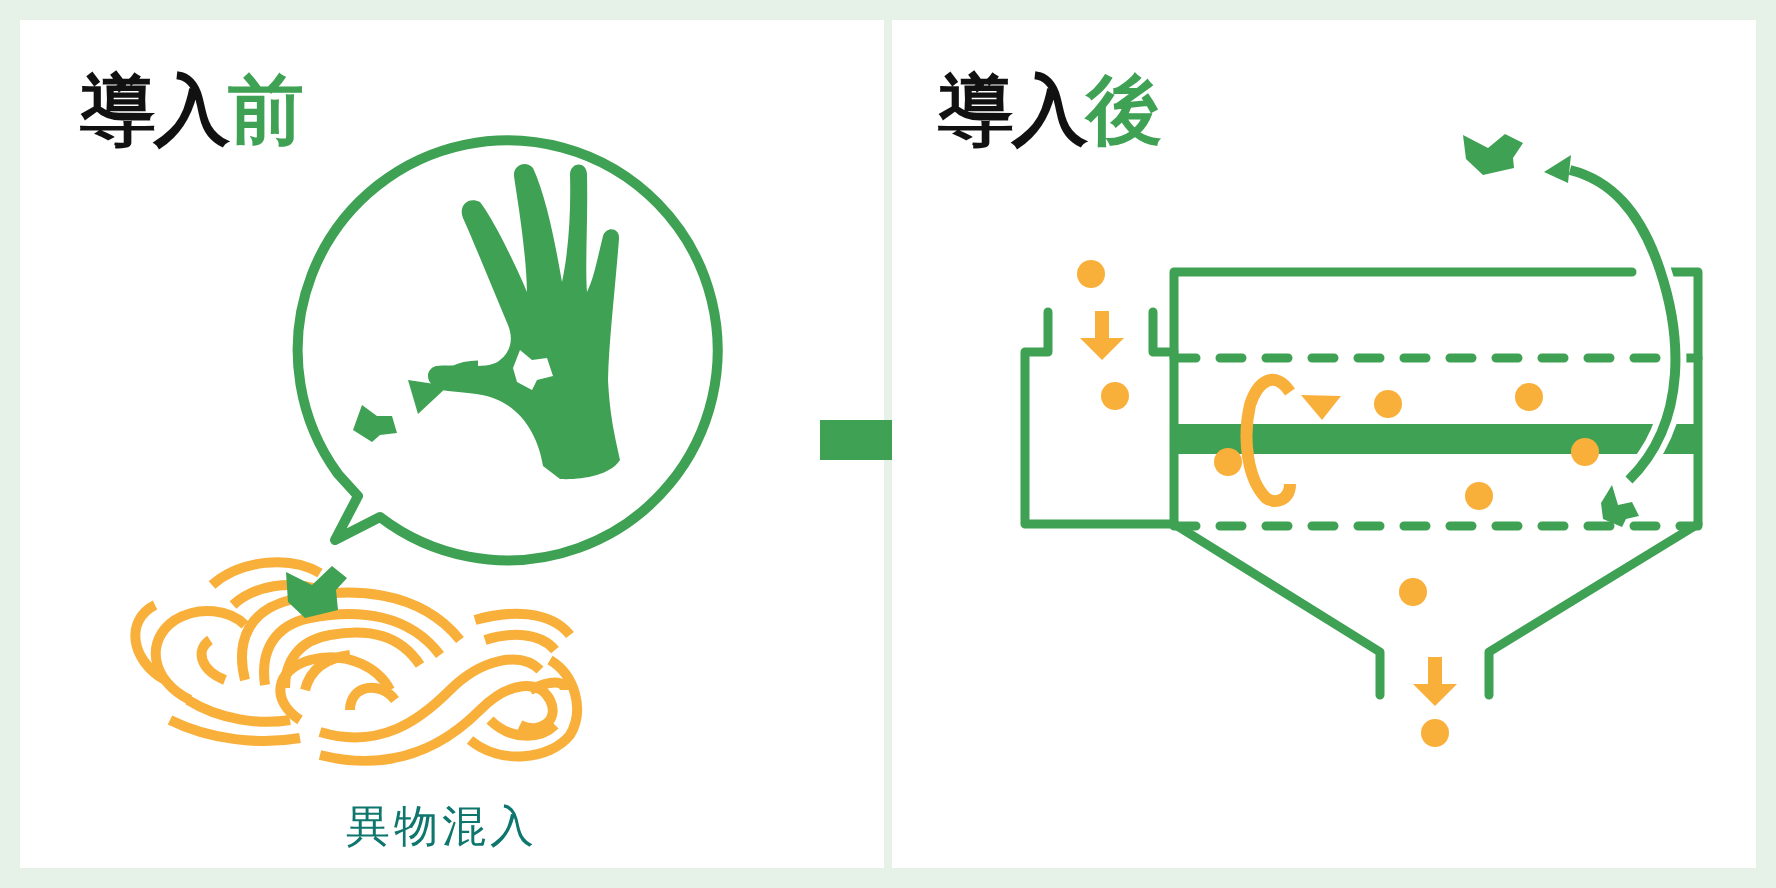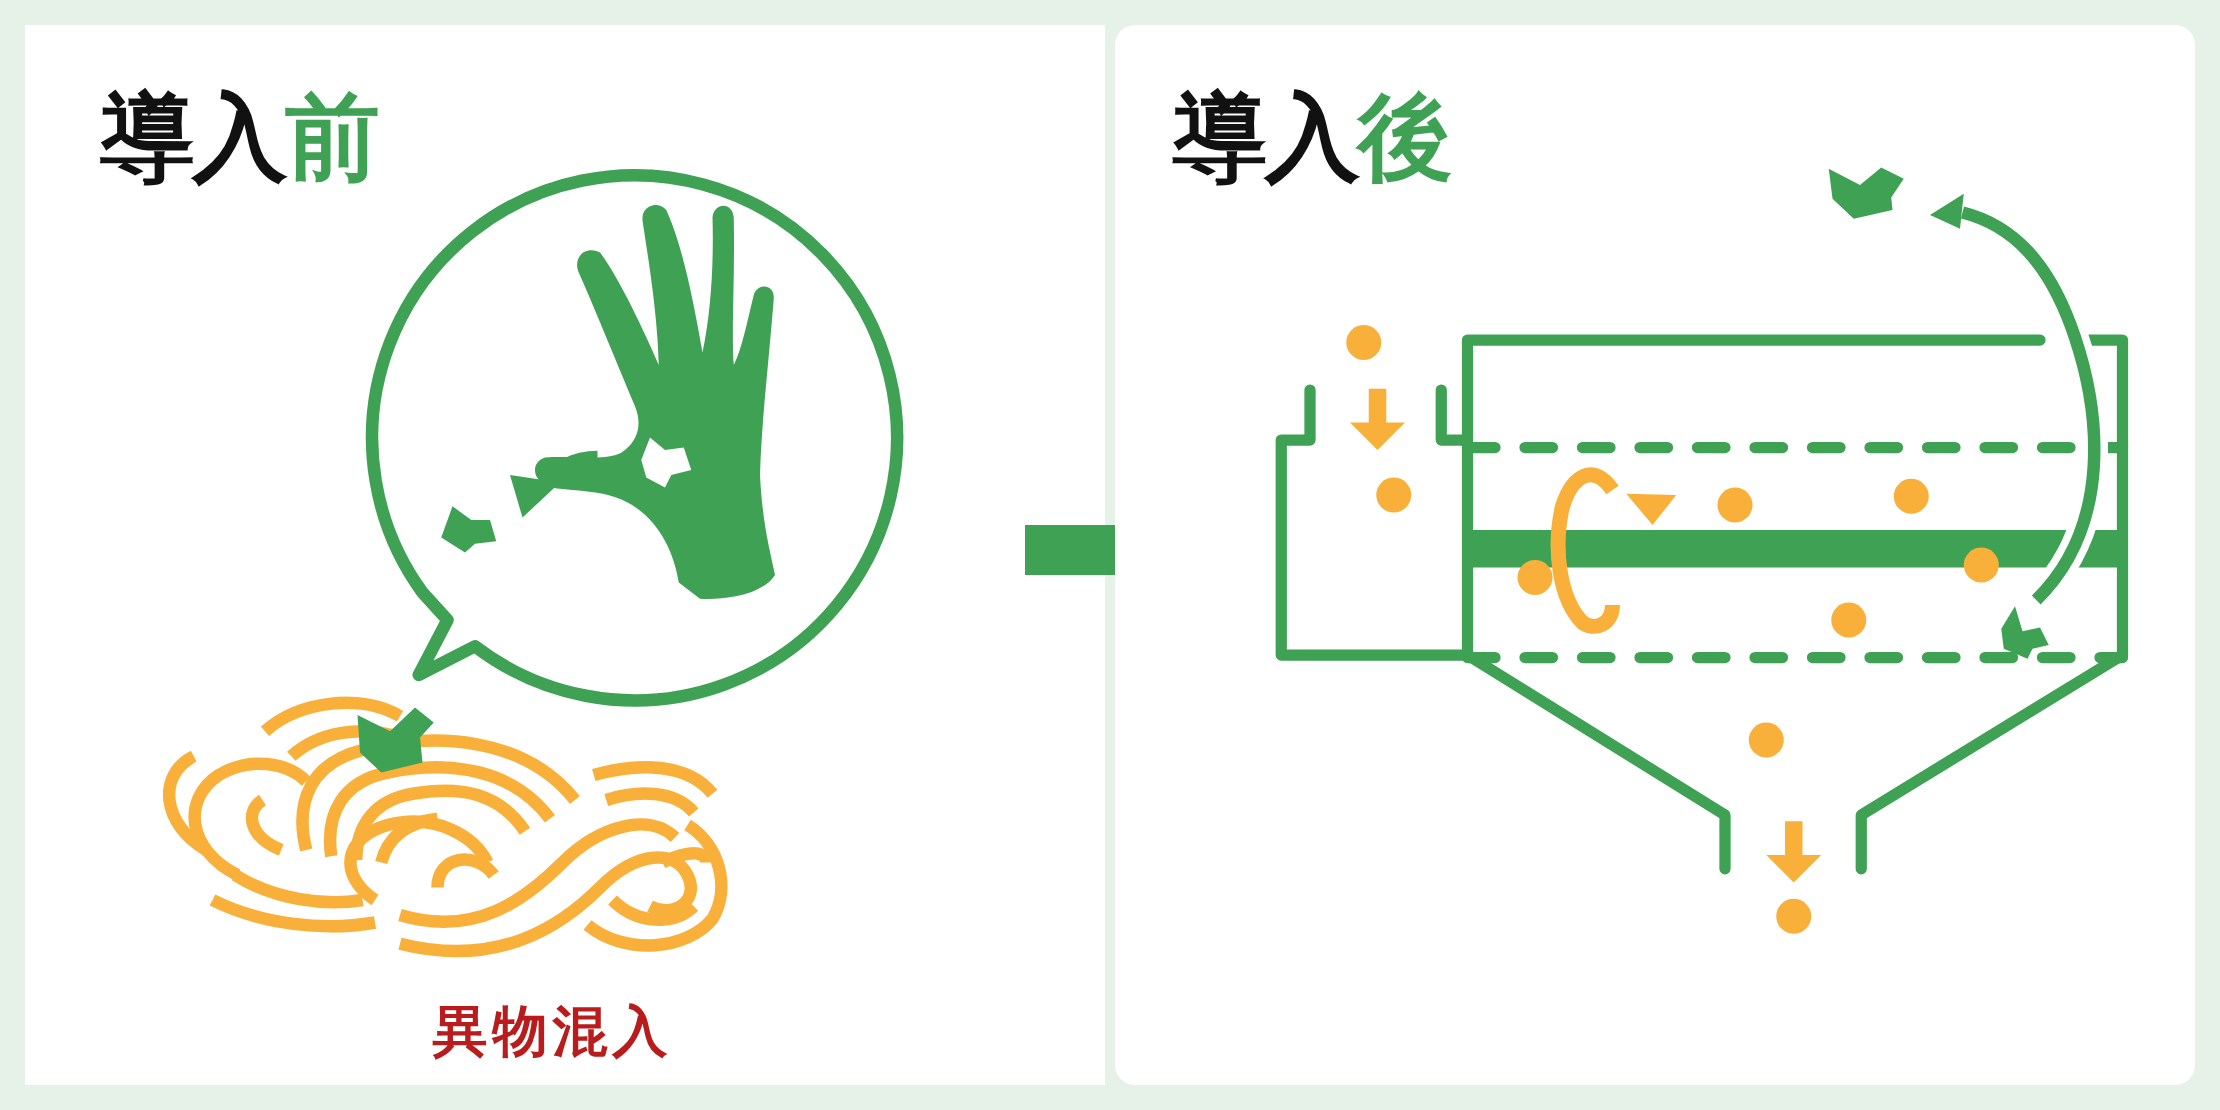--- a/index.html
+++ b/index.html
@@ -10,40 +10,40 @@
     overflow: hidden;
     font-family: "DejaVu Sans", "Liberation Sans", sans-serif;
   }
   .panel {
     position: absolute;
     top: 20px;
     height: 848px;
     background: #ffffff;
   }
   #panel-before { left: 20px; width: 864px; }
-  #panel-after { left: 892px; width: 864px; border-radius: 16px; }
+  #panel-after { left: 892px; width: 864px; }
   .heading {
     position: absolute;
     top: 52px;
     font-size: 76px;
     font-weight: bold;
     line-height: 1;
     color: #111111;
     letter-spacing: -2px;
   }
   #panel-before .heading { left: 60px; }
   #panel-after .heading { left: 46px; }
   .heading .accent { color: #3ea153; }
   .caption {
     position: absolute;
     top: 784px;
     font-size: 44px;
-    font-weight: bold;
+    font-weight: normal;
     line-height: 1;
-    color: #b91c1c;
+    color: #0f766e;
     letter-spacing: 4px;
     white-space: nowrap;
   }
   #panel-before .caption { left: 326px; }
   #panel-after .caption { left: 168px; }
   svg.art { position: absolute; left: 0; top: 0; }
 </style>
 </head>
 <body>
 

